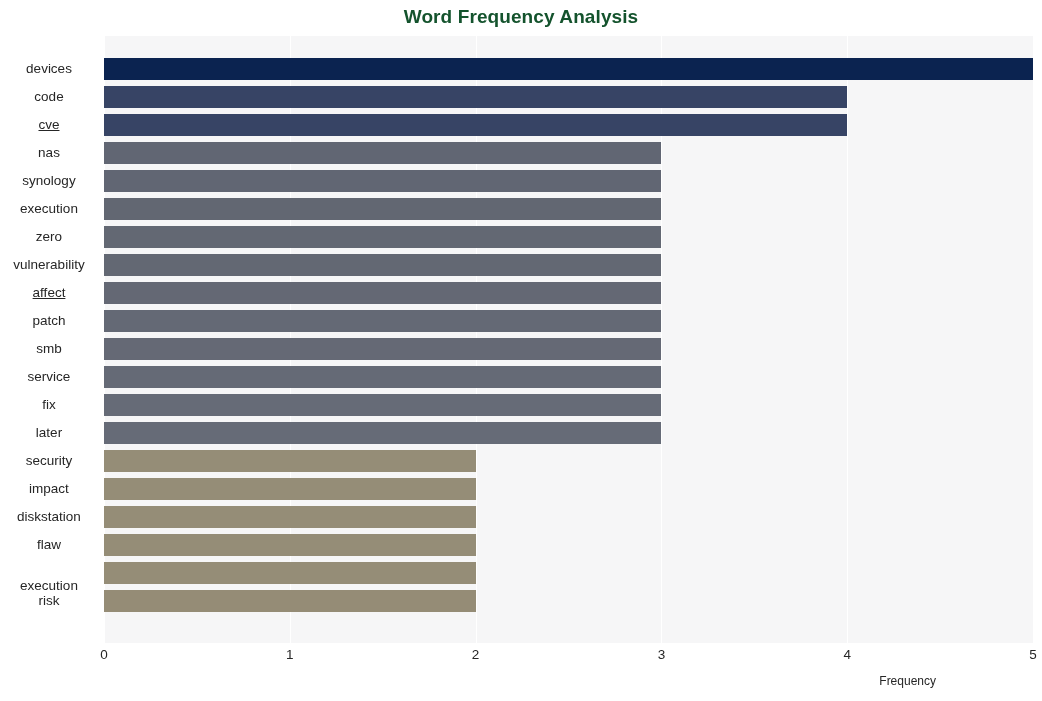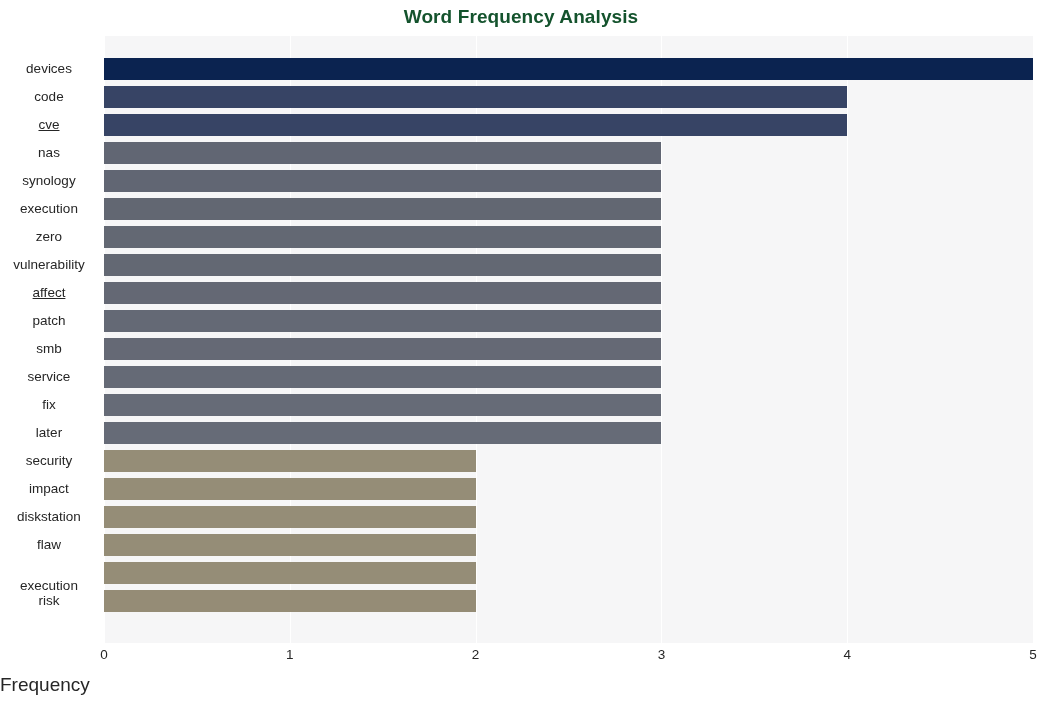--- a/index.html
+++ b/index.html
@@ -105,22 +105,22 @@
     font-size: 13.5px;
     color: #262626;
     line-height: 18px;
   }
 
   #x-axis-title {
     position: absolute;
     left: 0;
     top: 674px;
     width: 936px;
-    text-align: left;
-    font-size: 19px;
+    text-align: right;
+    font-size: 12px;
     color: #262626;
   }
 </style>
 </head>
 <body>
 
 <div id="chart-figure">
 
   <div id="chart-title">Word Frequency Analysis</div>
 

